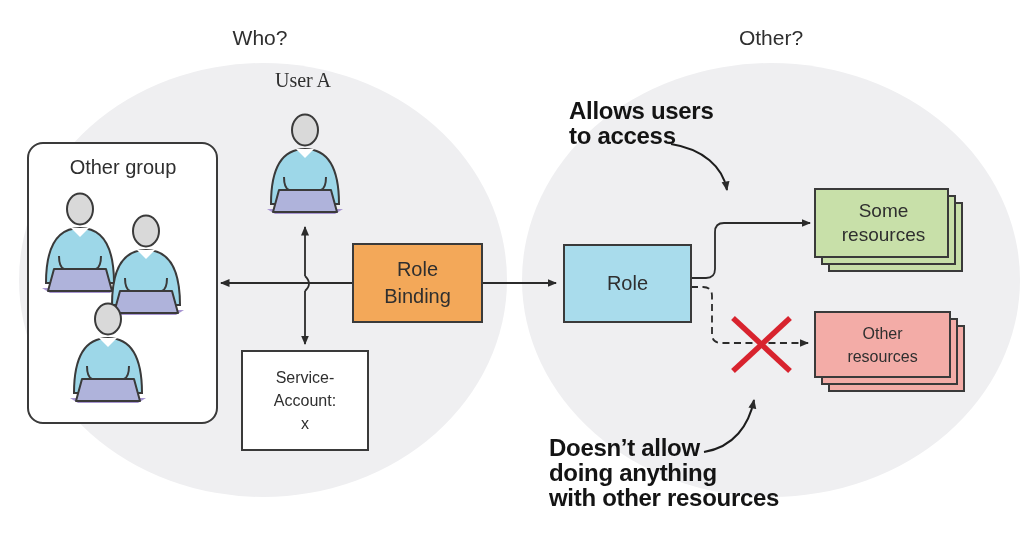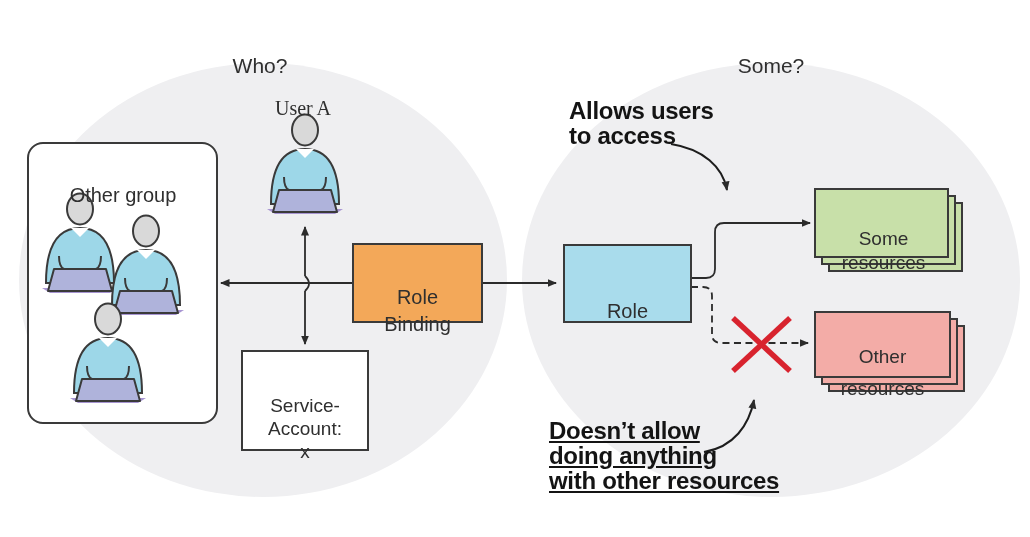--- a/index.html
+++ b/index.html
@@ -10,21 +10,20 @@
     font-family:"Liberation Sans", sans-serif;
     overflow:hidden;
   }
   .figure svg{position:absolute;left:0;top:0;}
   .lbl{
     position:absolute;
     color:#2f2f2f;
     white-space:pre-line;
     text-align:center;
     line-height:1.25;
-    margin-top:28px;
   }
   .section-title{font-size:21px;width:160px;}
   .box-label{
     display:flex;align-items:center;justify-content:center;
     text-align:center;
   }
   .annotation{
     position:absolute;
     font-weight:bold;
     color:#141414;
@@ -95,41 +94,41 @@
     </g>
 
     <g>
       <rect x="829" y="326" width="135" height="65" stroke="#3a3a3a" stroke-width="2" fill="#F3ACA7"></rect>
       <rect x="822" y="319" width="135" height="65" stroke="#3a3a3a" stroke-width="2" fill="#F3ACA7"></rect>
       <rect x="815" y="312" width="135" height="65" stroke="#3a3a3a" stroke-width="2" fill="#F3ACA7"></rect>
     </g>
   </svg>
 
   <div class="lbl section-title" style="left:180px;top:25px;">Who?</div>
-  <div class="lbl section-title" style="left:691px;top:25px;">Some?</div>
+  <div class="lbl section-title" style="left:691px;top:25px;">Other?</div>
 
   <div class="lbl" style="left:233px;top:68px;width:140px;font-size:20px;font-family:Liberation Serif, serif;">User A</div>
 
   <div class="lbl" style="left:38px;top:155px;width:170px;font-size:20px;">Other group</div>
 
   <div class="lbl box-label" style="left:353px;top:244px;width:129px;height:78px;font-size:20px;line-height:27px;">Role
 Binding</div>
 
   <div class="lbl box-label" style="left:564px;top:245px;width:127px;height:77px;font-size:20px;">Role</div>
 
-  <div class="lbl box-label" style="left:242px;top:351px;width:126px;height:99px;font-size:19px;line-height:23px;">Service-
+  <div class="lbl box-label" style="left:242px;top:351px;width:126px;height:99px;font-size:16px;line-height:23px;">Service-
 Account:
 x</div>
 
   <div class="lbl box-label" style="left:815px;top:189px;width:137px;height:68px;font-size:19px;line-height:24px;">Some
 resources</div>
 
-  <div class="lbl box-label" style="left:815px;top:312px;width:135px;height:65px;font-size:19px;line-height:32px;">Other
+  <div class="lbl box-label" style="left:815px;top:312px;width:135px;height:65px;font-size:16px;line-height:23px;">Other
 resources</div>
 
   <div class="annotation" style="left:569px;top:98px;">Allows users
 to access</div>
 
-  <div class="annotation" style="left:549px;top:418px;text-decoration:underline;">Doesn’t allow
+  <div class="annotation" style="left:549px;top:435px;">Doesn’t allow
 doing anything
 with other resources</div>
 
 </div>
 
 </body></html>

